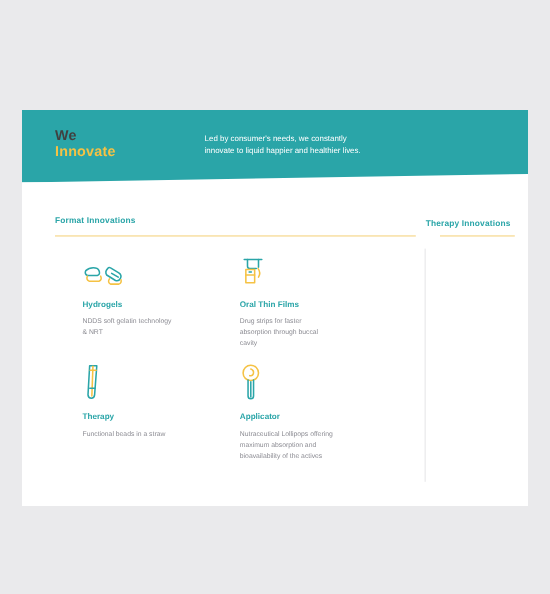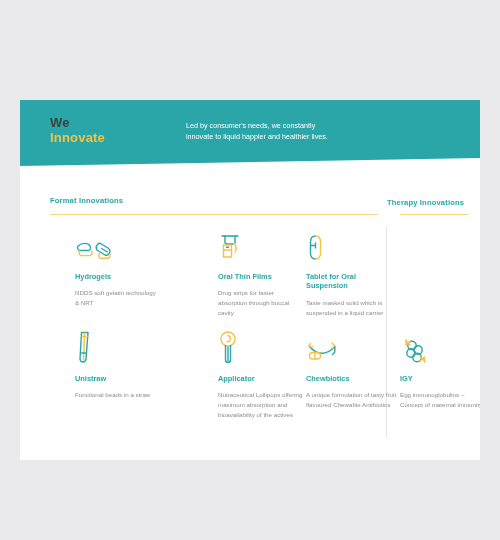--- a/index.html
+++ b/index.html
@@ -182,96 +182,48 @@
           <path d="M5.5 18 L13.5 18" stroke="#f5c244"></path>
           <path d="M8.5 15.2 L10.5 15.2" stroke="#2aa5a8"></path>
           <path d="M16.5 12 q3 4 0.5 8" stroke="#f5c244"></path>
         </g>
       </svg>
     </div>
     <div class="title">Oral Thin Films</div>
     <div class="desc">Drug strips for faster absorption through buccal cavity</div>
   </div>
 
-  <div class="item r1 c4 wide">
-    <div class="icon">
-      <svg width="28" height="34" viewBox="0 0 28 34">
-        <g fill="none" stroke-width="1.4" stroke-linecap="round" stroke-linejoin="round">
-          <path d="M9.5 4 q-5 0 -5 6 L4.5 21 q0 6 5 6" stroke="#2aa5a8"></path>
-          <path d="M9.5 4 q5 0 5 6 L14.5 21 q0 6 -5 6" stroke="#f5c244"></path>
-          <path d="M4.8 13.5 L9 13.5" stroke="#2aa5a8"></path>
-          <path d="M9.5 11 L9.5 16" stroke="#2aa5a8"></path>
-        </g>
-      </svg>
-    </div>
-    <div class="title">Tablet for Oral Suspension</div>
-    <div class="desc">Taste masked solid which is suspended in a liquid carrier</div>
-  </div>
 
 
   <div class="item r2 c1">
     <div class="icon">
       <svg width="30" height="38" viewBox="0 0 30 38">
         <g fill="none" stroke-width="1.4" stroke-linecap="round" stroke-linejoin="round">
           <path d="M6.5 2.5 L13 2.5 L11 29 q-0.3 3 -3 3 q-2.7 0 -3 -3 Z" stroke="#2aa5a8"></path>
           <path d="M9.5 3 L8.5 30" stroke="#f5c244"></path>
           <path d="M7 6.5 L12.4 6.5" stroke="#f5c244"></path>
           <path d="M6.6 23 L11.3 23" stroke="#2aa5a8"></path>
         </g>
       </svg>
     </div>
-    <div class="title">Unistraw</div>
+    <div class="title">Therapy</div>
     <div class="desc">Functional beads in a straw</div>
   </div>
 
 
   <div class="item r2 c3">
     <div class="icon">
       <svg width="30" height="38" viewBox="0 0 30 38">
         <g fill="none" stroke-width="1.4" stroke-linecap="round" stroke-linejoin="round">
           <circle cx="10" cy="9" r="7" stroke="#f5c244"></circle>
           <path d="M10 5.5 q3 1.2 2.4 4 q-0.6 2.6 -3.4 2" stroke="#f5c244"></path>
           <path d="M7.5 15.5 L7.5 30 q0 2.5 2.5 2.5 q2.5 0 2.5 -2.5 L12.5 15.5" stroke="#2aa5a8"></path>
           <path d="M10 17 L10 31" stroke="#2aa5a8"></path>
         </g>
       </svg>
     </div>
     <div class="title">Applicator</div>
     <div class="desc">Nutraceutical Lollipops offering maximum absorption and bioavailability of the actives</div>
   </div>
 
-  <div class="item r2 c4 wide">
-    <div class="icon">
-      <svg width="42" height="28" viewBox="0 0 42 28">
-        <g fill="none" stroke-width="1.4" stroke-linecap="round" stroke-linejoin="round">
-          <path d="M3 6 q12 14 26 1" stroke="#2aa5a8"></path>
-          <path d="M4.5 3.5 L3 6.5 L6.5 7" stroke="#f5c244"></path>
-          <path d="M26 3 L29.5 6.8 L25.5 8.5" stroke="#f5c244"></path>
-          <path d="M28.5 7 q1.5 5 -2 7.5" stroke="#2aa5a8"></path>
-          <rect x="3.5" y="12.5" width="11" height="6.5" rx="3.25" stroke="#f5c244"></rect>
-          <path d="M9 12.5 L9 19" stroke="#f5c244"></path>
-        </g>
-      </svg>
-    </div>
-    <div class="title">Chewbiotics</div>
-    <div class="desc">A unique formulation of tasty  fruit flavoured Chewable Antibiotics</div>
-  </div>
-
-  <div class="item r2 c5">
-    <div class="icon">
-      <svg width="34" height="32" viewBox="0 0 34 32">
-        <g fill="none" stroke-width="1.4" stroke-linecap="round" stroke-linejoin="round">
-          <circle cx="12" cy="9.5" r="4.2" stroke="#2aa5a8"></circle>
-          <circle cx="18" cy="14" r="4.2" stroke="#2aa5a8"></circle>
-          <circle cx="11" cy="17" r="4.2" stroke="#2aa5a8"></circle>
-          <circle cx="17" cy="21.5" r="4.2" stroke="#2aa5a8"></circle>
-          <path d="M6 4 L6 9 L10.5 5" stroke="#f5c244"></path>
-          <path d="M5.5 4.5 L10 9" stroke="#f5c244"></path>
-          <path d="M24.5 26 L24.5 21 L20 25" stroke="#f5c244"></path>
-          <path d="M25 25.5 L20.5 21" stroke="#f5c244"></path>
-        </g>
-      </svg>
-    </div>
-    <div class="title">IGY</div>
-    <div class="desc">Egg immunoglobulins – Concept of maternal immunity</div>
-  </div>
+
 
 </div>
 
 </body></html>

